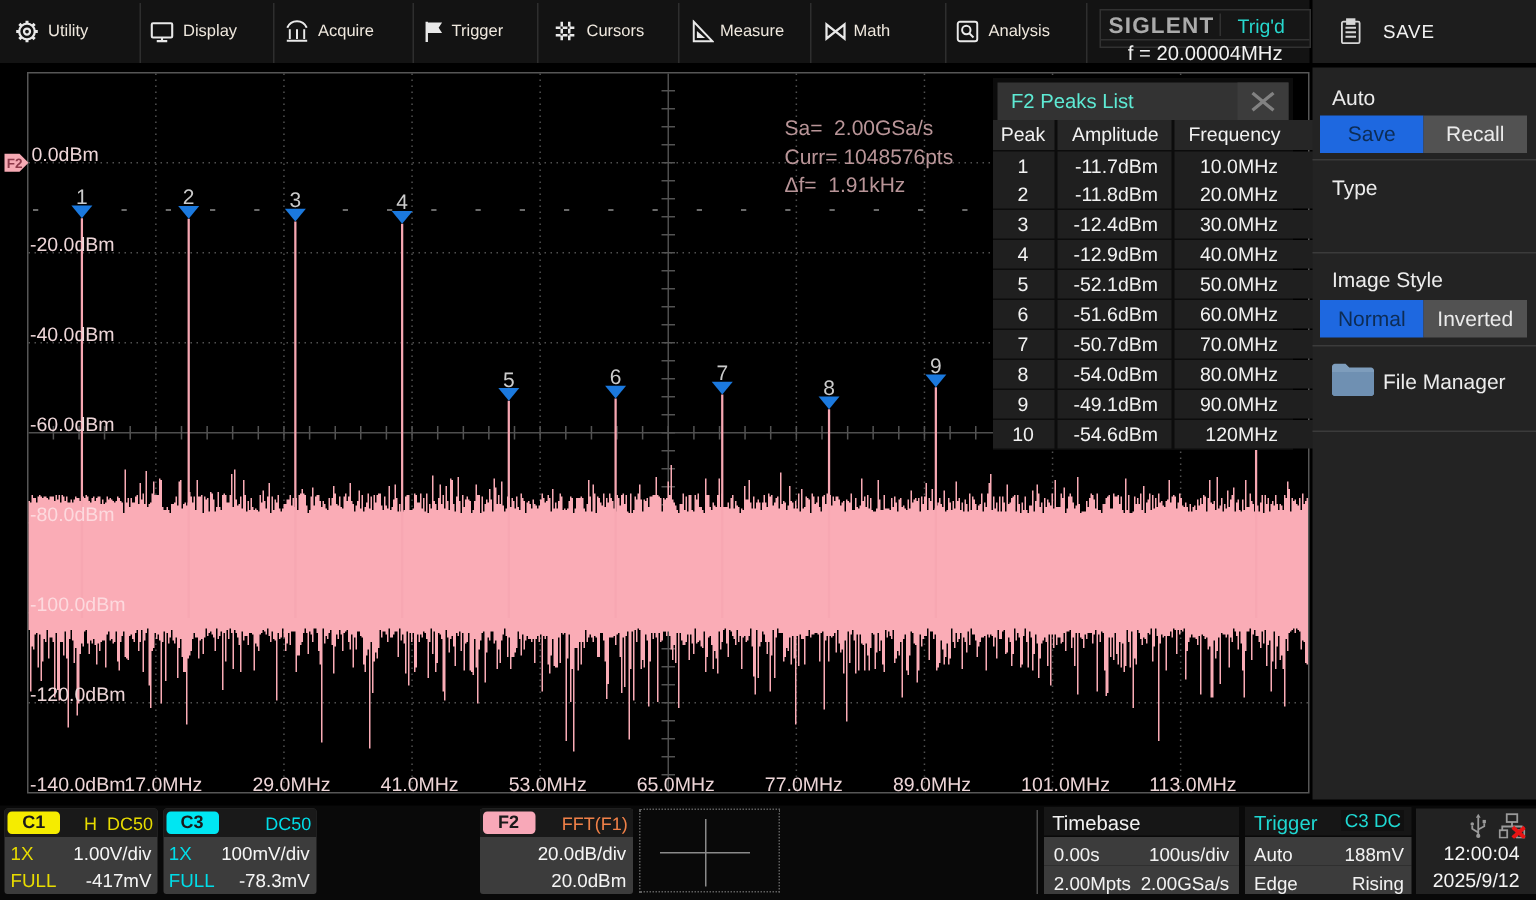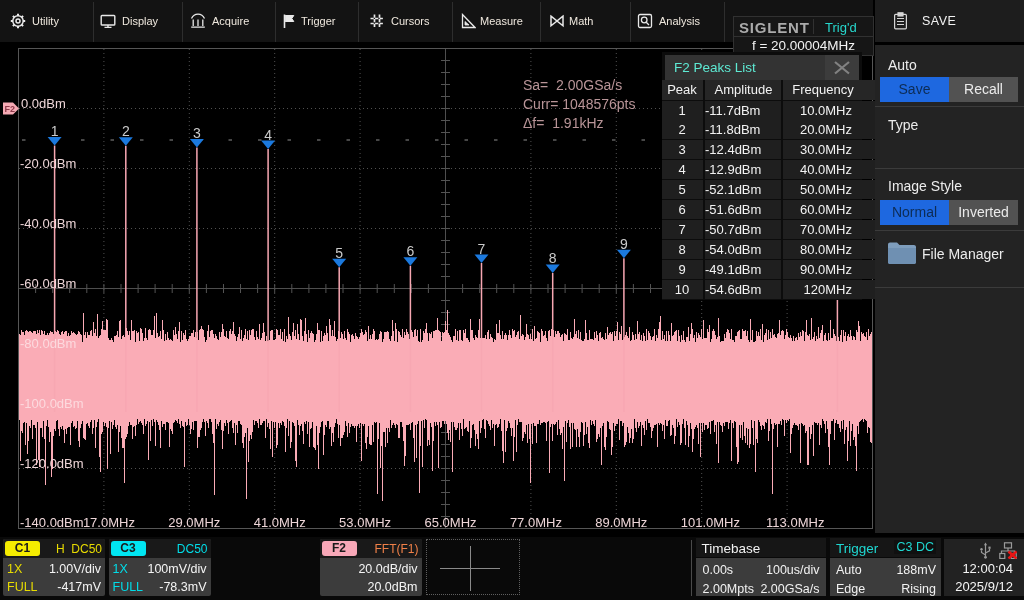--- a/index.html
+++ b/index.html
@@ -3,38 +3,38 @@
 *{margin:0;padding:0;box-sizing:border-box}
 html,body{width:1024px;height:600px;background:#000;overflow:hidden;
  font-family:"Liberation Sans",sans-serif;-webkit-font-smoothing:antialiased}
 #stage{position:absolute;left:0;top:0;width:1024px;height:600px;background:#000}
 #chart{position:absolute;left:0;top:0}
 
 #menubar{position:absolute;left:0;top:0;width:873px;height:42px;background:#131313}
 .mi{position:absolute;top:13px}
 .mt{position:absolute;top:15px;font-size:11px;color:#efe8de;white-space:nowrap}
 .msep{position:absolute;top:2px;width:1px;height:40px;background:#2e2e2e}
-#sigpanel{position:absolute;left:733px;top:16px;width:141px;height:40px;background:#161616;border:1px solid #313131}
+#sigpanel{position:absolute;left:733px;top:6px;width:141px;height:26px;background:#161616;border:1px solid #313131}
 #siglogo{position:absolute;left:5px;top:2px;font-size:15px;font-weight:bold;color:#ababab;letter-spacing:0.8px}
 #sigdiv{position:absolute;left:79px;top:2px;width:1px;height:15px;background:#313131}
 #trigd{position:absolute;left:91px;top:3px;font-size:13px;color:#27d7cd}
 #fbox{position:absolute;left:0;top:19px;width:139px;height:18px;border-top:1px solid #313131;
  color:#f2f2f2;font-size:13.5px;text-align:center;line-height:18px}
 #savehdr{position:absolute;left:875px;top:0;width:149px;height:42px;background:#1d1d1d}
 #savehdr svg{position:absolute;left:18px;top:12px}
 #savehdr span{position:absolute;left:47px;top:14px;font-size:12.5px;color:#f2f2f2;letter-spacing:0.5px}
 
 #ptable{position:absolute;left:662px;top:52px;width:200px;height:248px;background:#0c0c0c}
 #ptitle{position:absolute;left:3px;top:3px;width:194px;height:25px;background:#333333}
 #ptitle span{position:absolute;left:9px;top:5px;font-size:13.5px;color:#5eead4}
 #pclose{position:absolute;right:0;top:0;width:34px;height:25px;background:#3c3c3c}
 .prow{position:absolute;left:0;width:224px;height:19px;background:#1f1f1f;color:#f2f2f2;font-size:13px}
 .phead{background:#262626;height:20px}
 .prow .c1{position:absolute;left:0;width:40px;text-align:center;top:2px}
-.prow .c2{position:absolute;left:43px;width:67px;text-align:left;top:2px}
+.prow .c2{position:absolute;left:43px;width:67px;text-align:right;top:2px}
 .prow .c3{position:absolute;left:113px;width:77px;text-align:right;top:2px}
 .phead .c2{text-align:center;left:43px;width:77px}
 .phead .c3{text-align:center;left:122px;width:78px}
 .pcolsep{position:absolute;top:28px;width:2px;height:220px;background:#0c0c0c}
 
 #sidebar{position:absolute;left:875px;top:45px;width:149px;height:488px;background:#232323;color:#ececec;font-size:14px}
 .slabel{position:absolute;left:13px;font-size:14px}
 .sbtn{position:absolute;width:69px;height:25px;font-size:14px;text-align:center;line-height:25px}
 .sbtn.on{background:#1e68e0;color:#0d2c55}
 .sbtn.off{background:#525252;color:#ebebeb}

